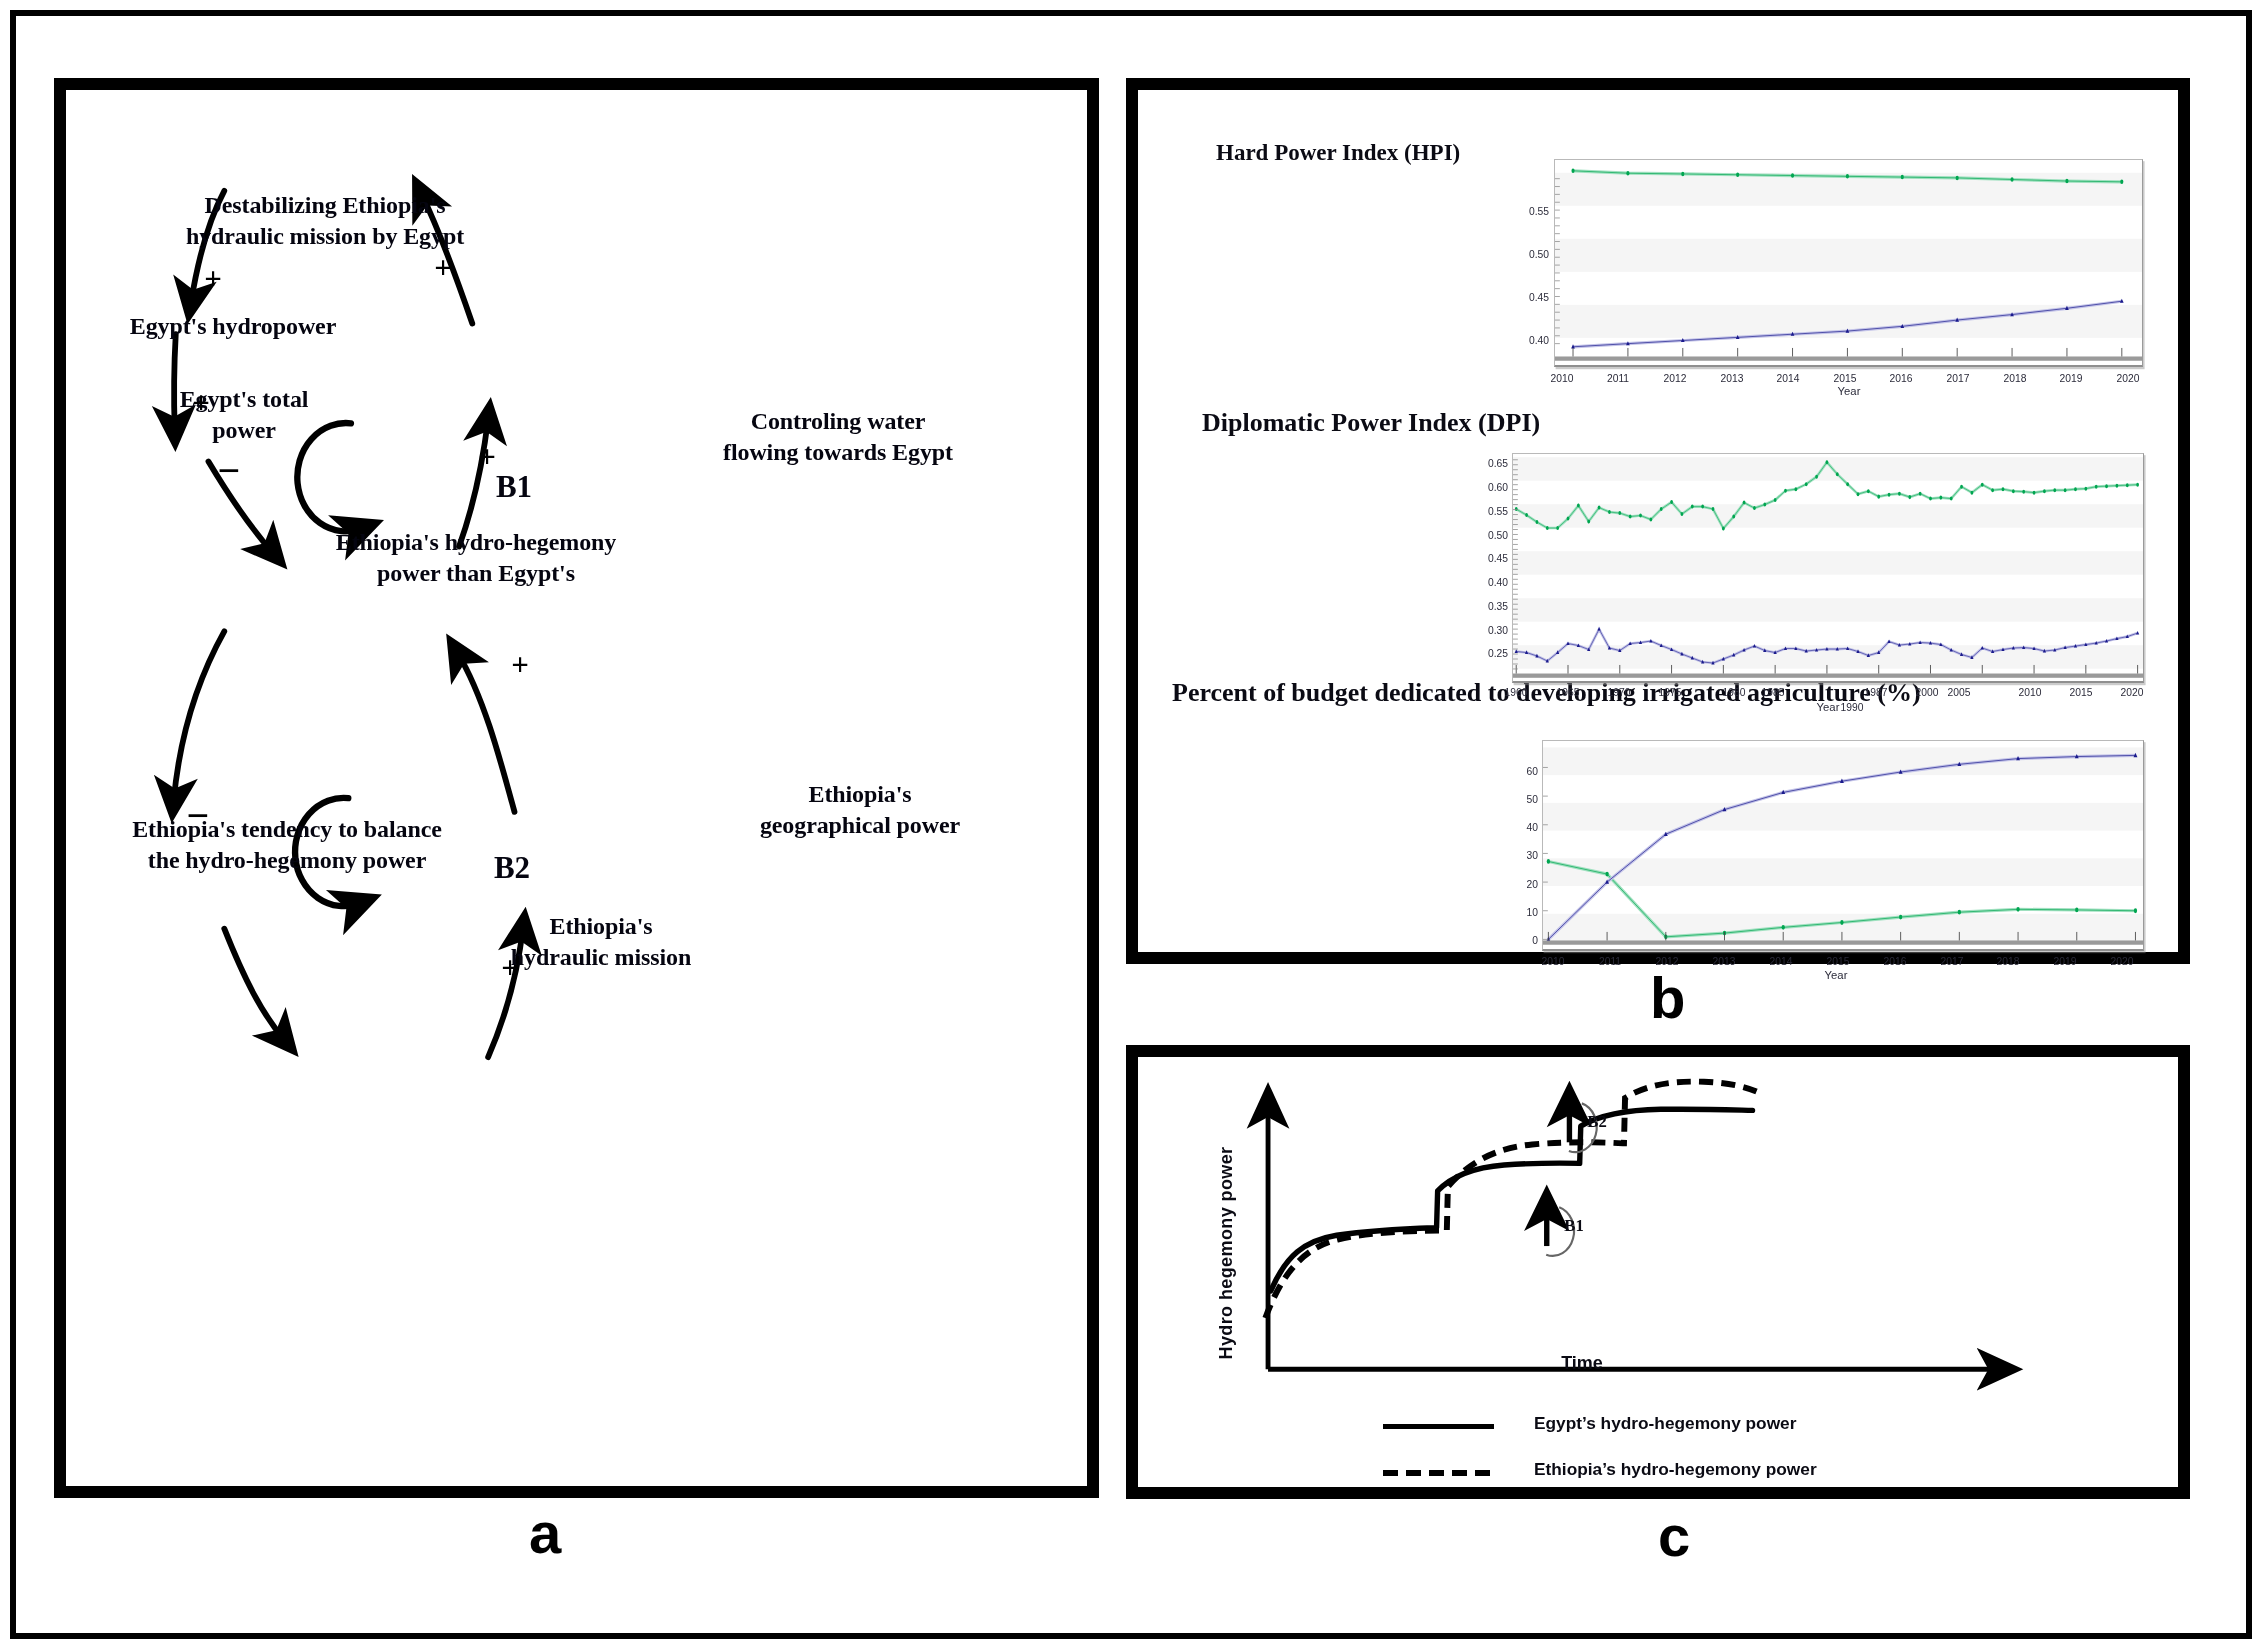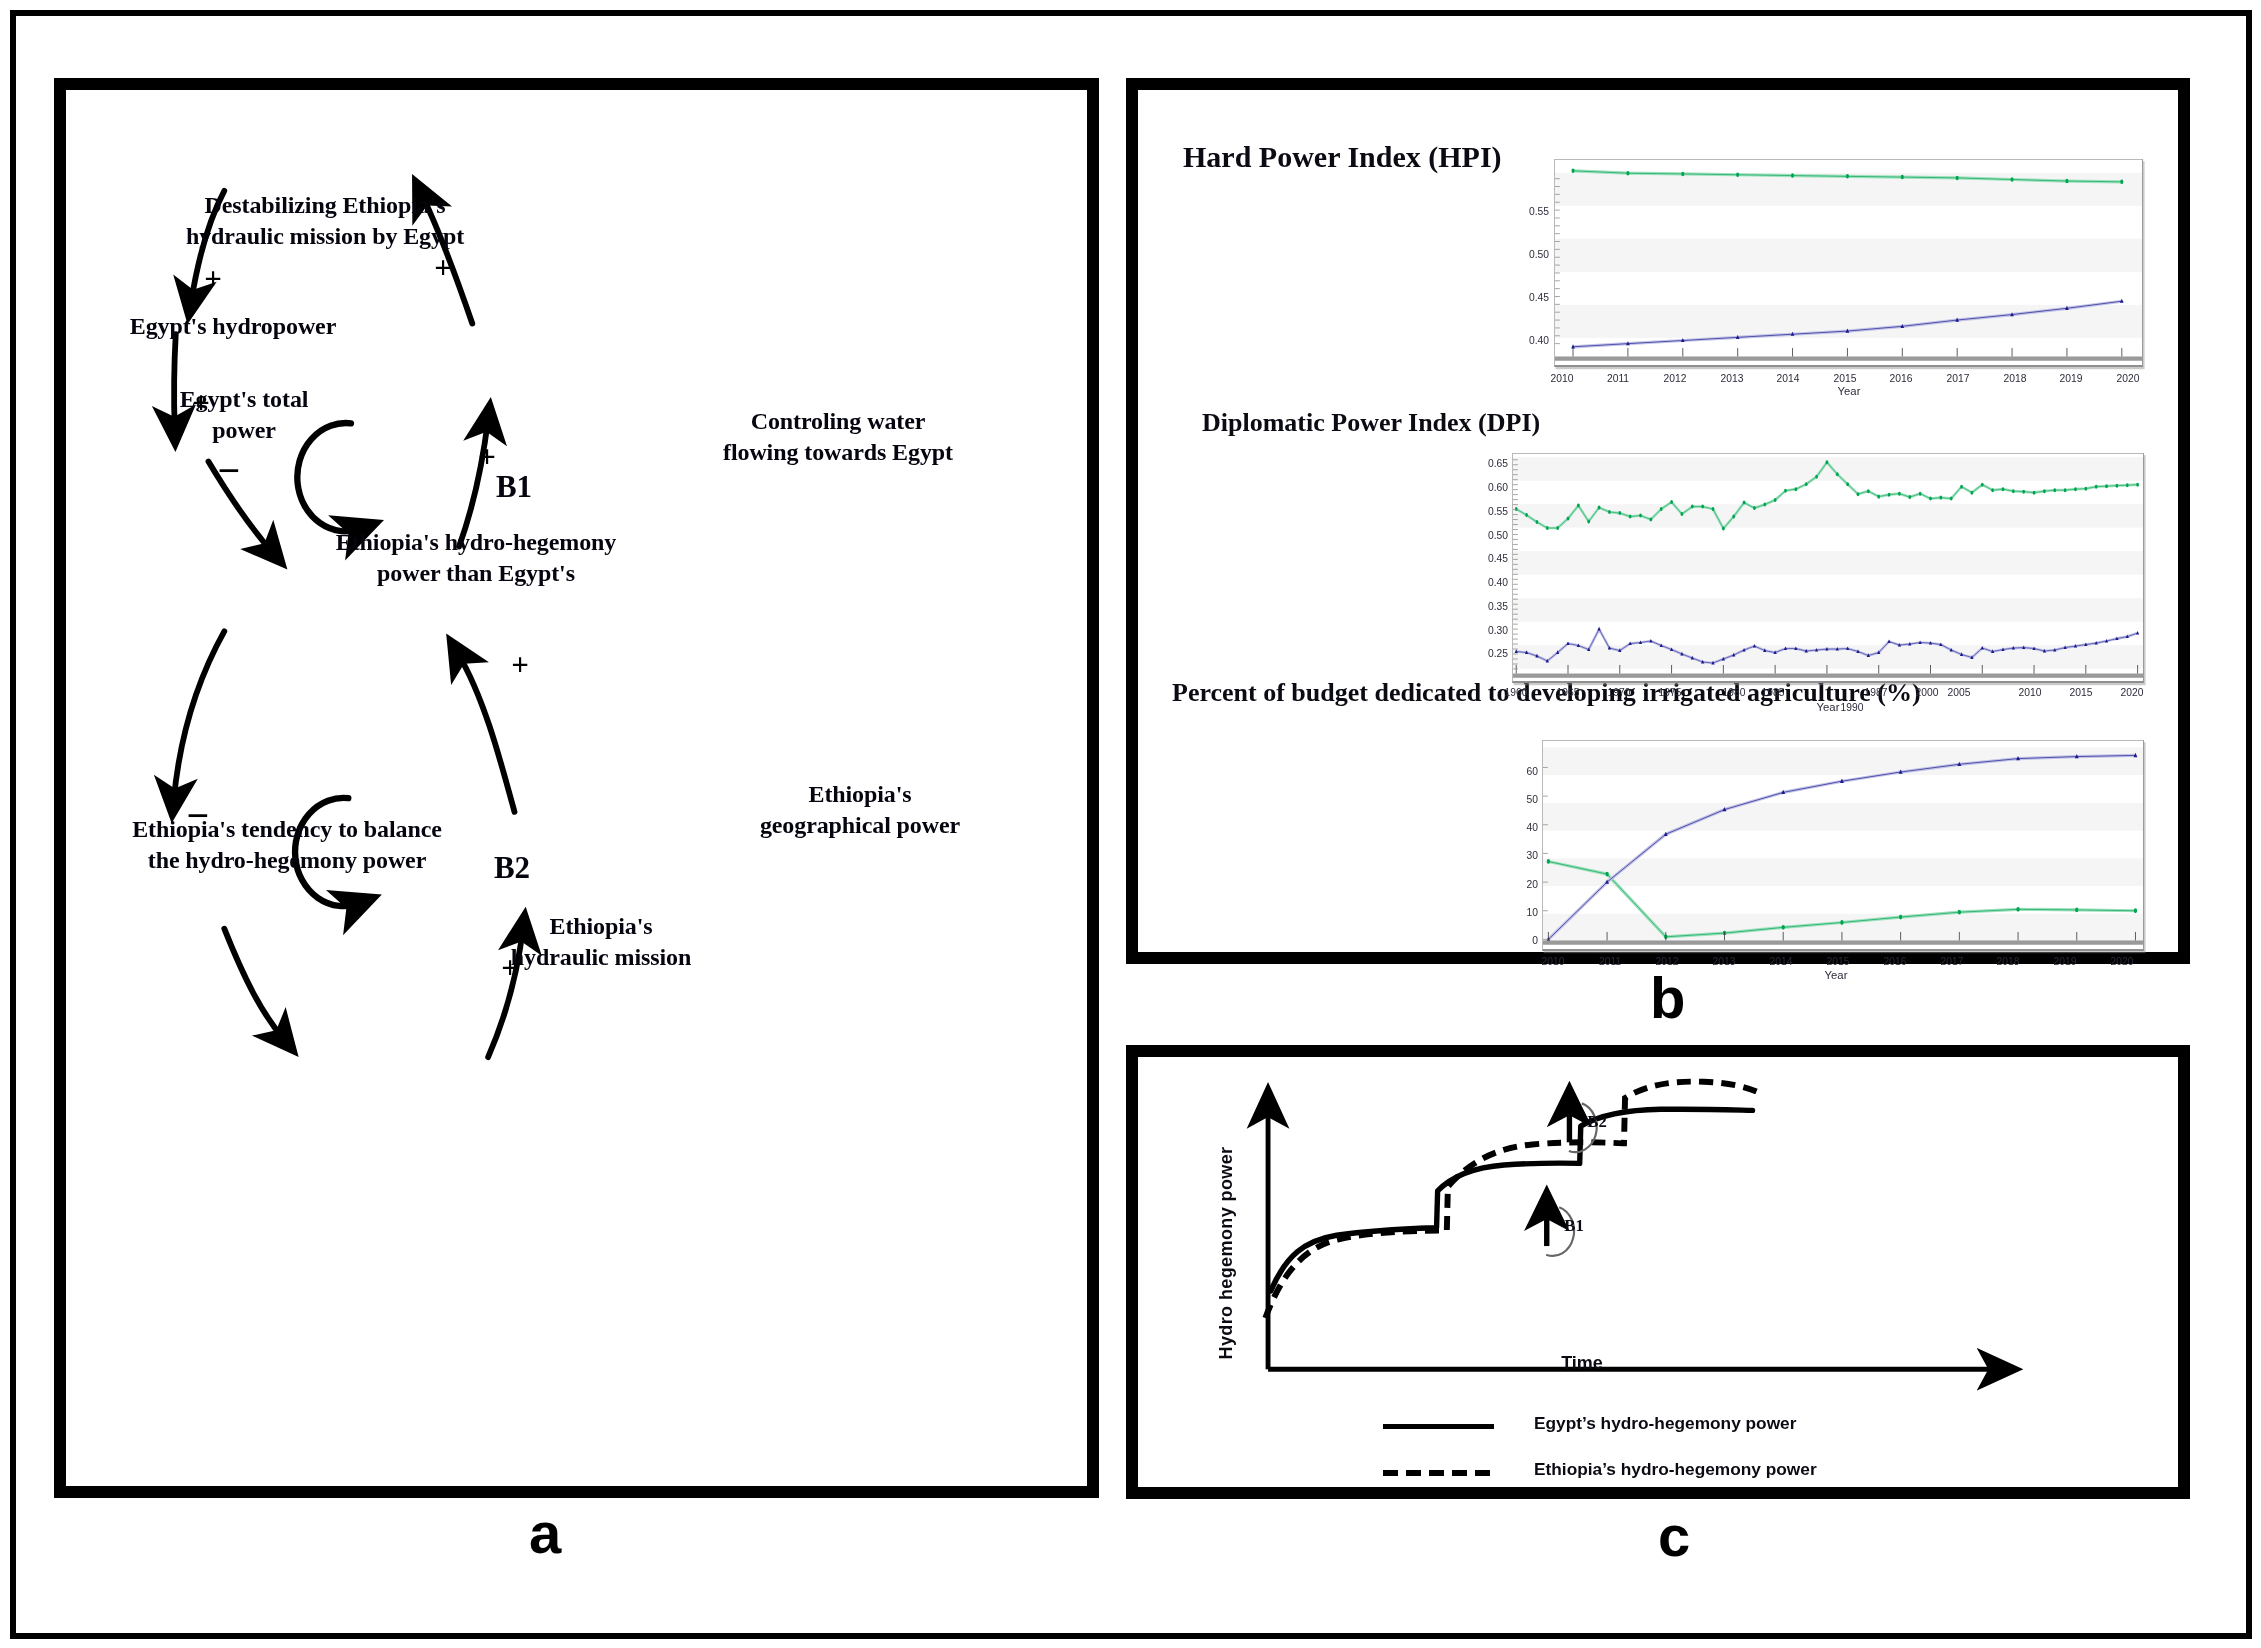--- a/index.html
+++ b/index.html
@@ -72,21 +72,21 @@
   .sign.minus{ font-size:40px; line-height:0.4; }
 
   
   .b-title{
     position:absolute;
     font-family:"Liberation Serif", serif;
     font-weight:bold;
     color:#0b0b14;
     white-space:nowrap;
   }
-  #hpi-title{ left:1183px; top:140px; font-size:30px; }
+  #hpi-title{ left:1216px; top:140px; font-size:23px; }
   #dpi-title{ left:1202px; top:408px; font-size:26px; }
   #budget-title{ left:1172px; top:678px; font-size:26px; }
 
   .plot-box{
     position:absolute;
     background:#ffffff;
     border:1.1px solid #b9b9b9;
     border-right:1.6px solid #9a9a9a;
     border-bottom:2.2px solid #8f8f8f;
     box-sizing:border-box;

